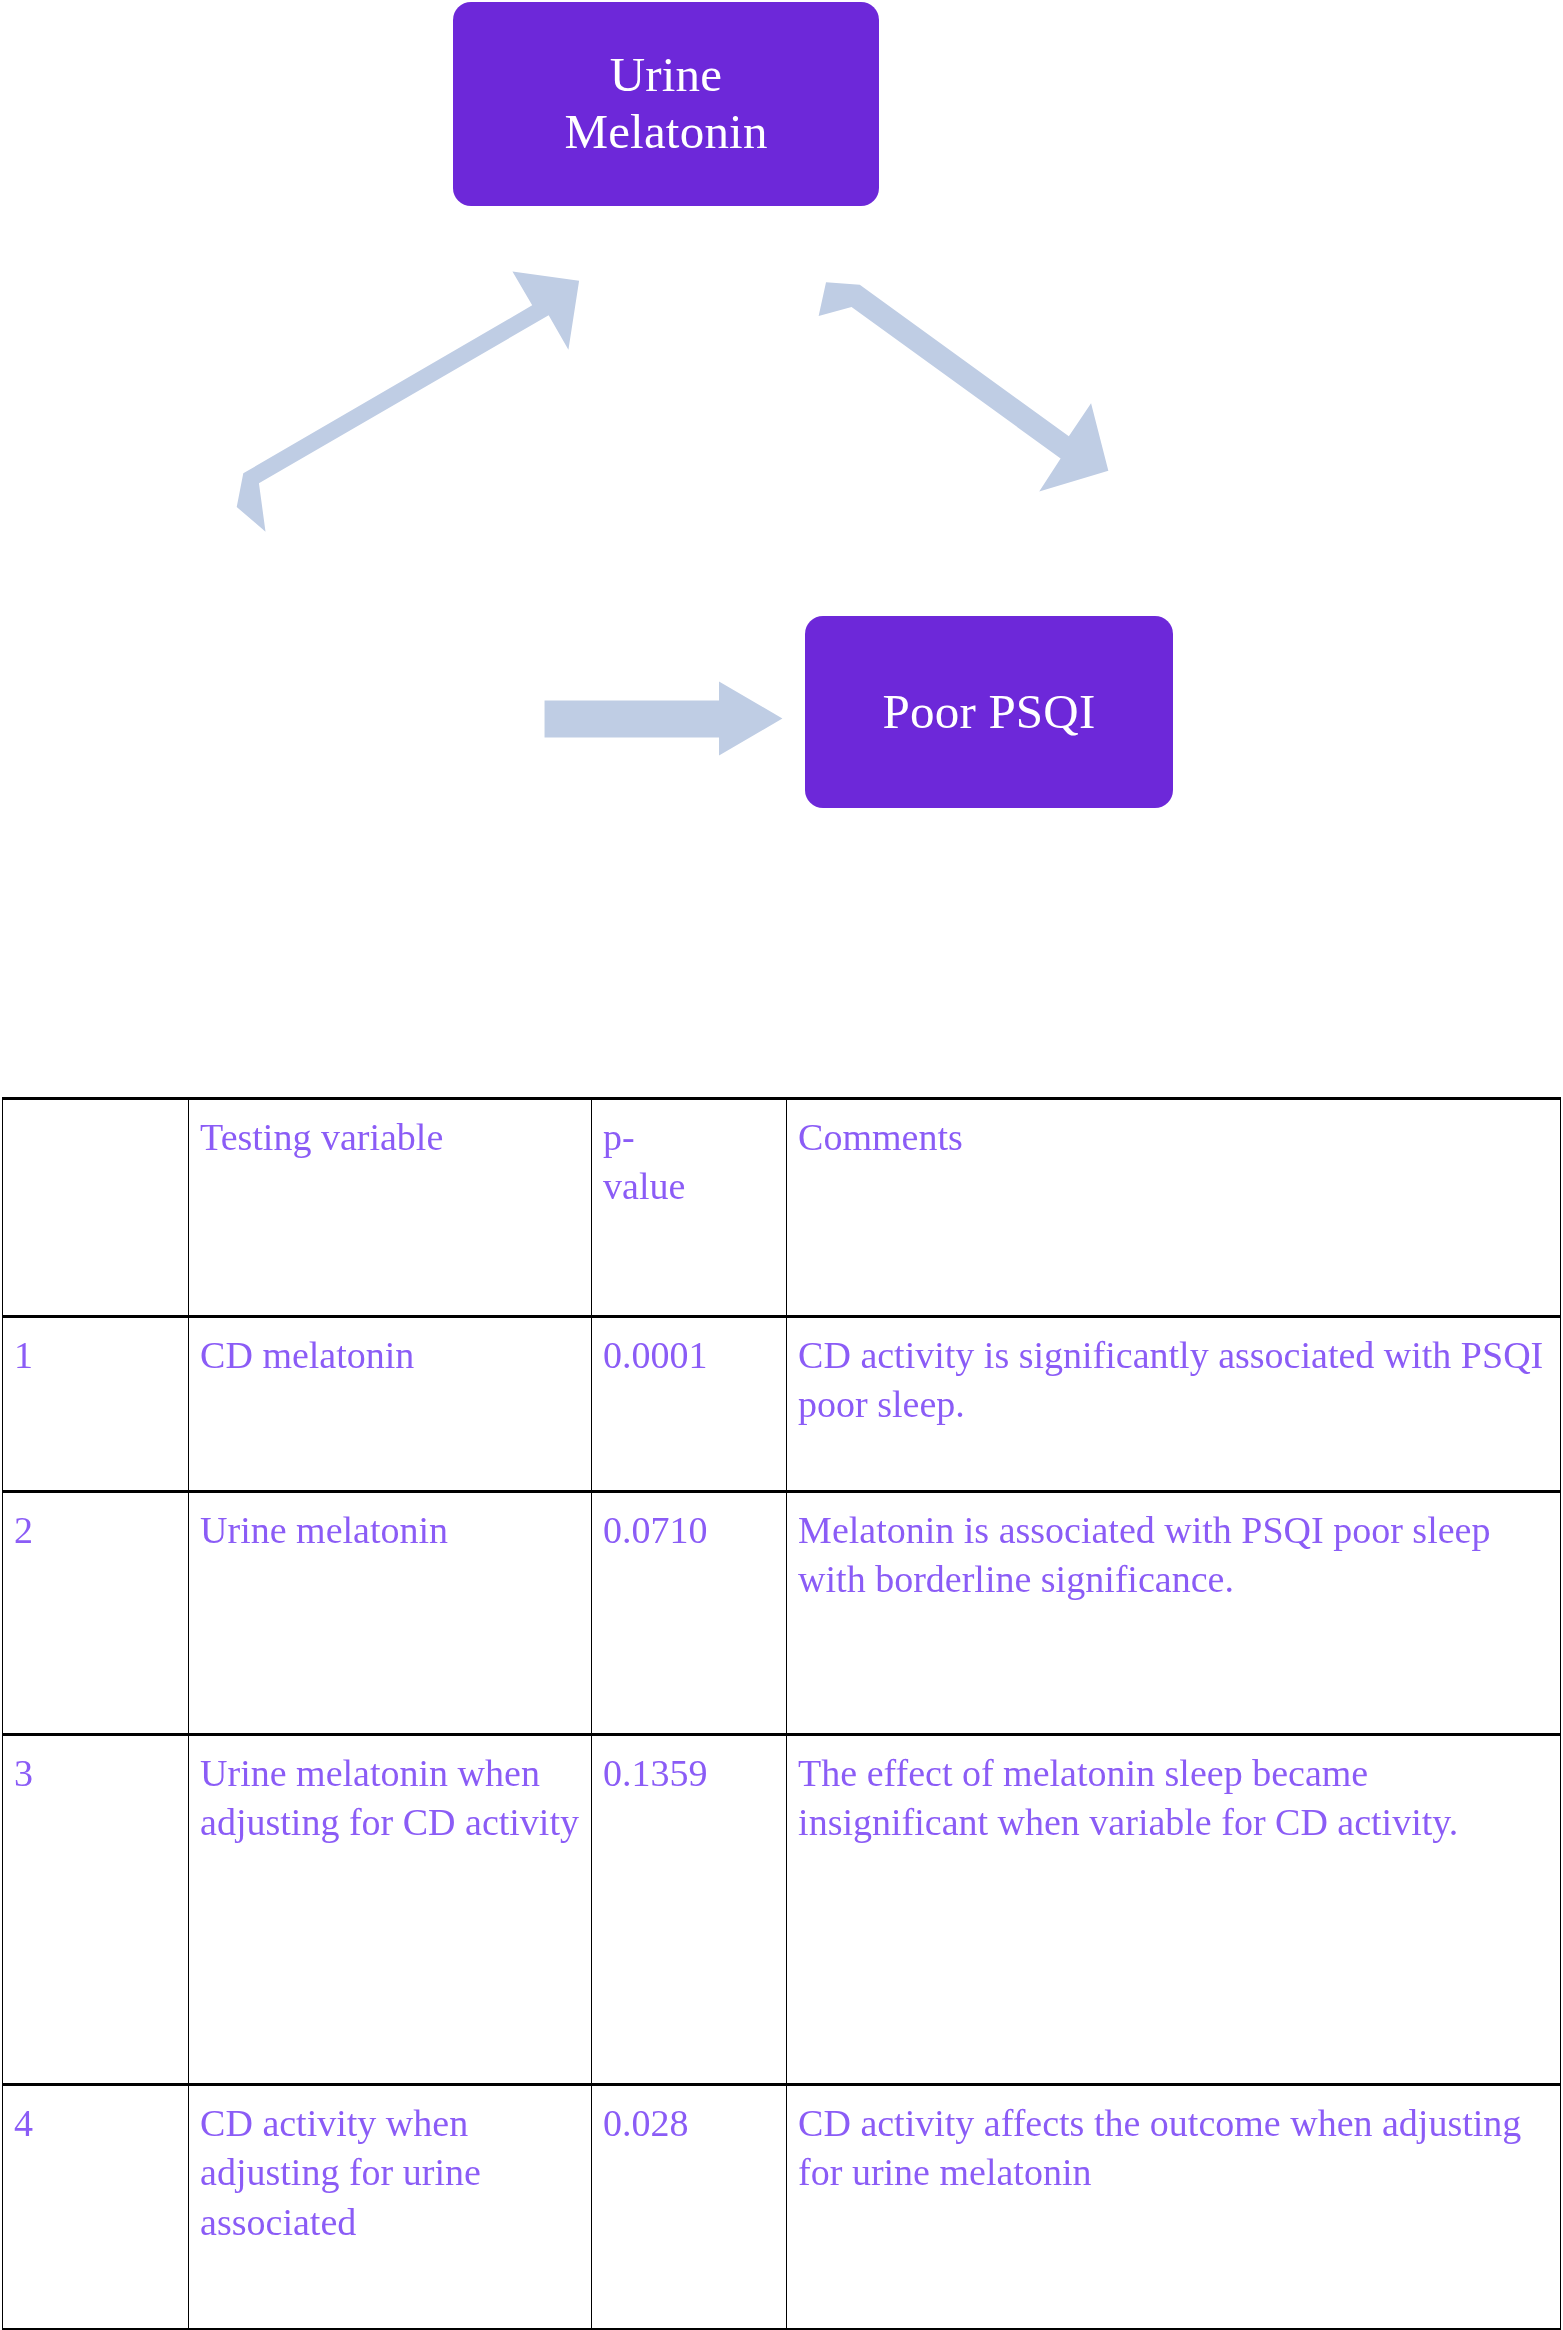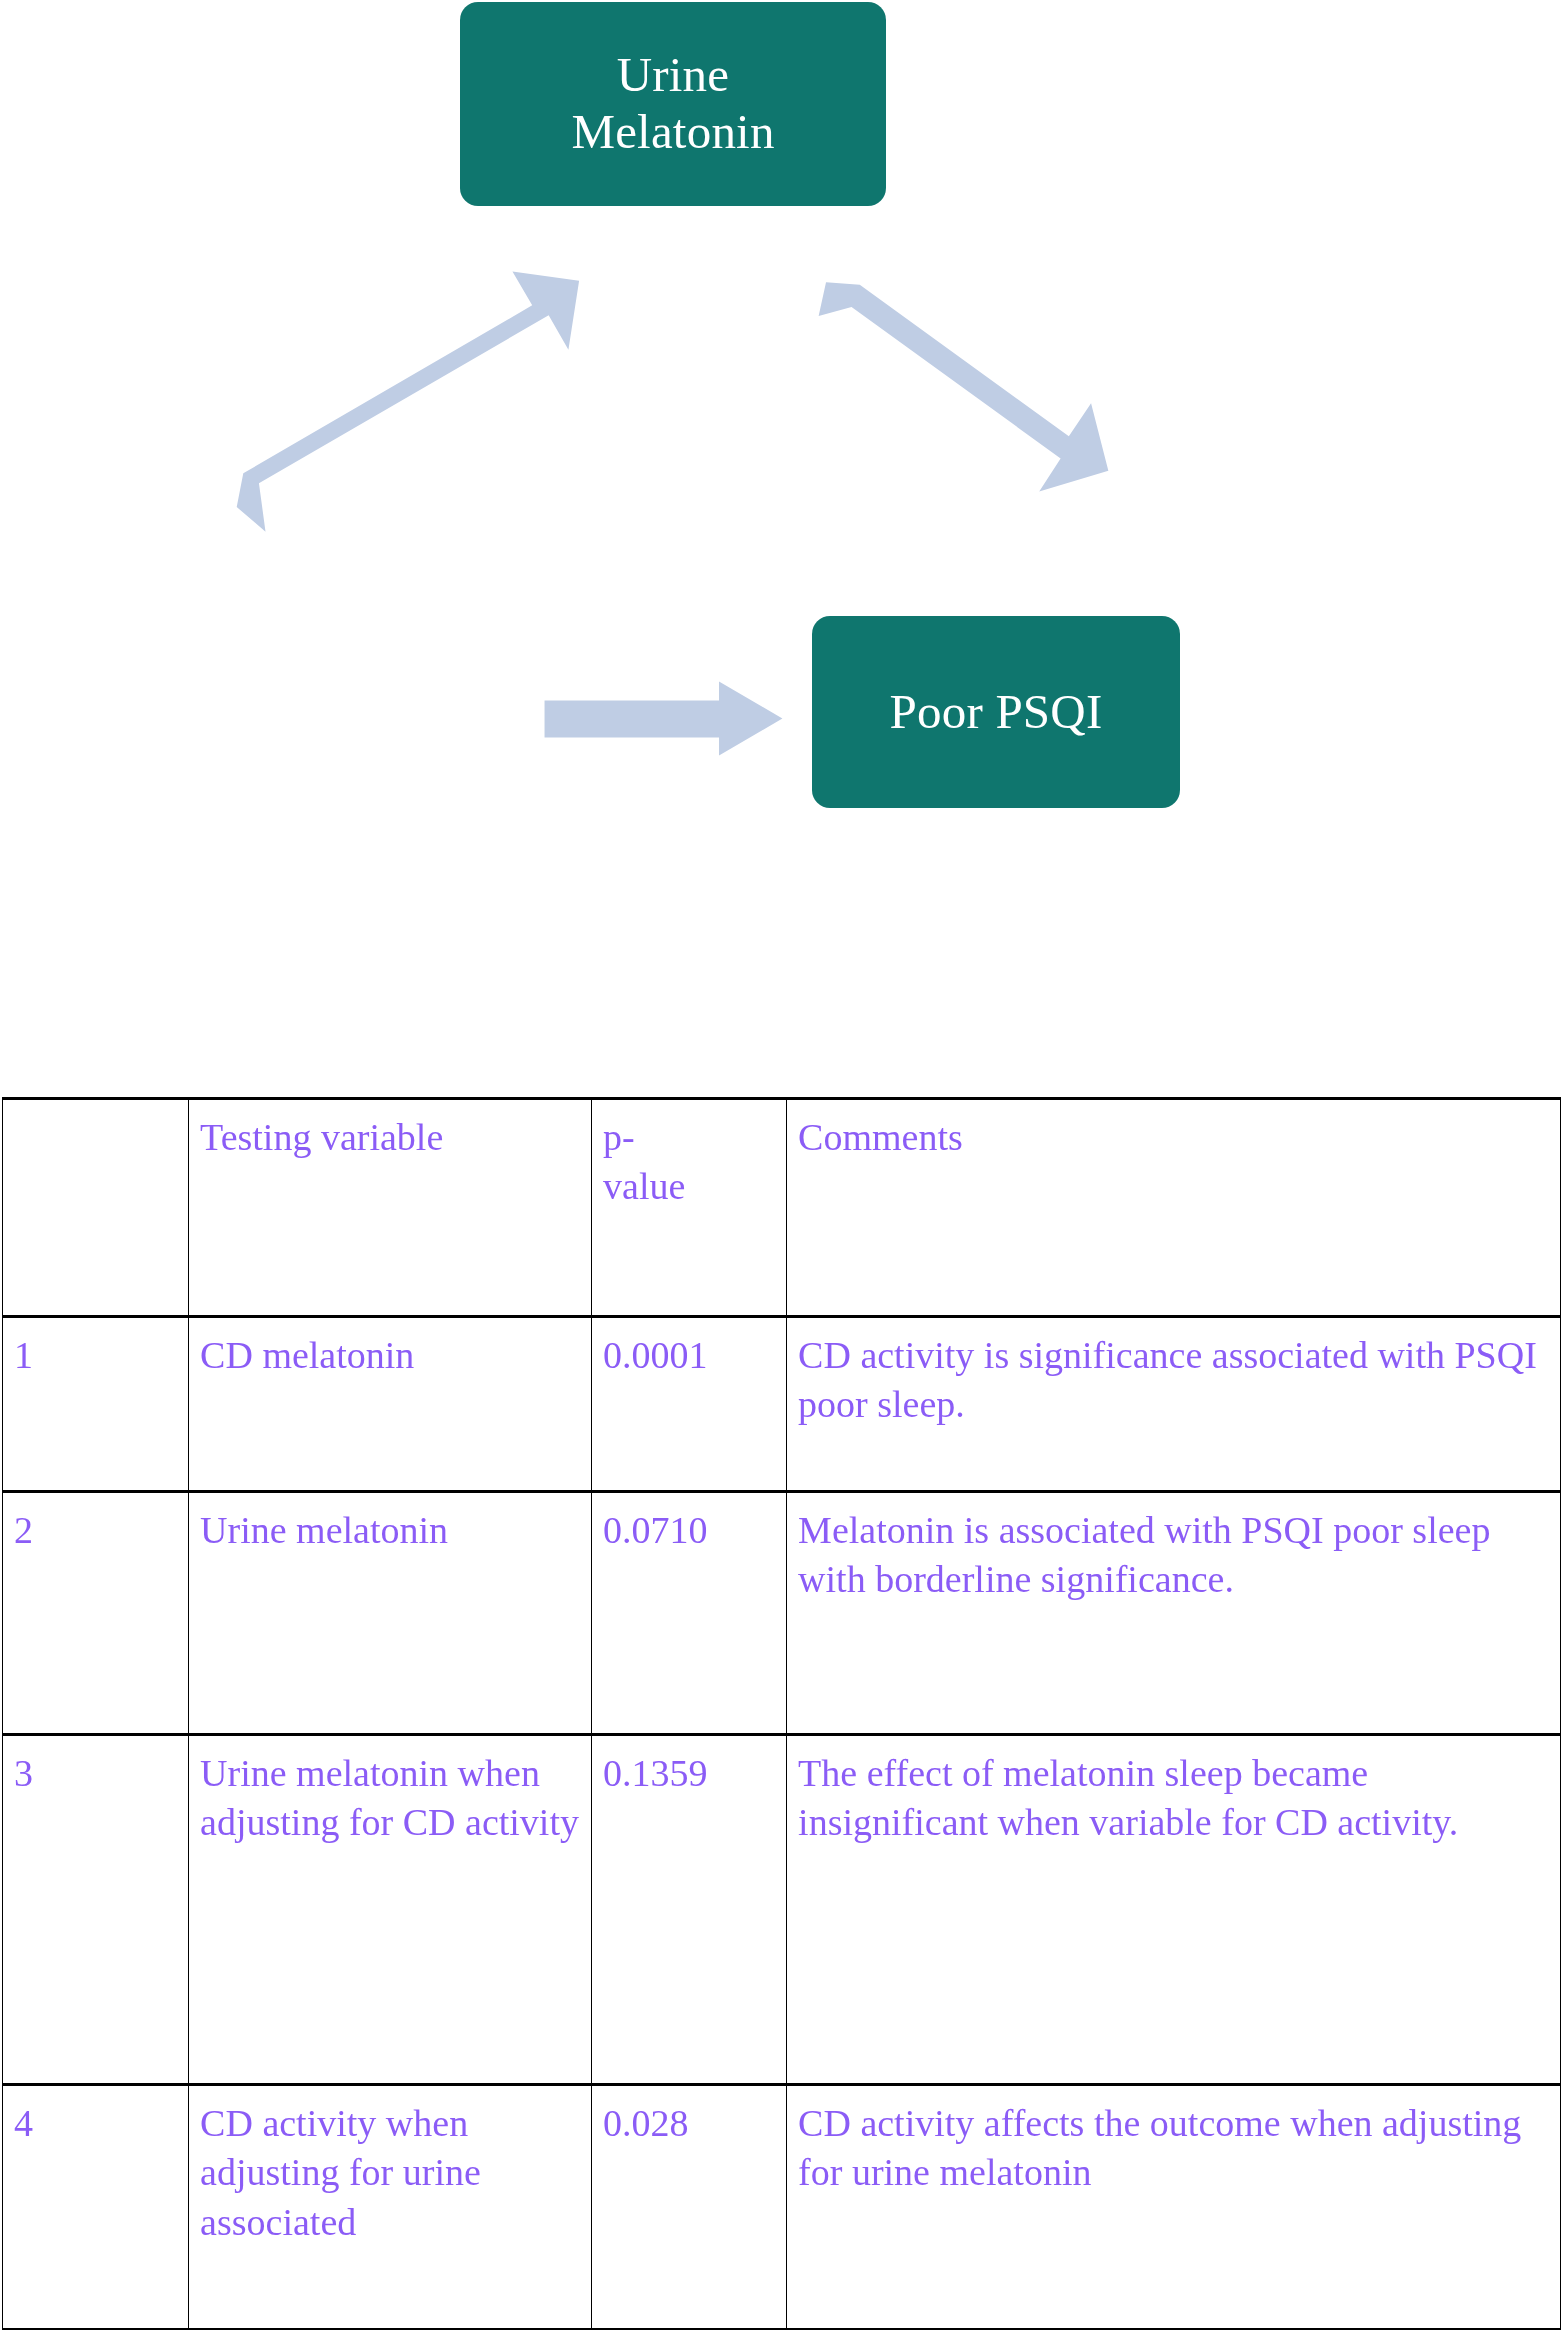--- a/index.html
+++ b/index.html
@@ -19,35 +19,34 @@
   #diagram {
     position: absolute;
     left: 0;
     top: 0;
     width: 1564px;
     height: 1070px;
   }
 
   .node-box {
     position: absolute;
-    background: #0f766e;
+    background: #6d28d9;
     border-radius: 18px;
     display: flex;
     align-items: center;
     justify-content: center;
     text-align: center;
     color: #ffffff;
     font-family: "Liberation Serif", "DejaVu Serif", serif;
     font-size: 49px;
     line-height: 1.16;
     font-weight: 400;
     letter-spacing: 0.2px;
     box-sizing: border-box;
     padding: 3.3px 11.5px;
-    margin-left: 7px;
   }
 
   #node-urine-melatonin {
     left: 453px;
     top: 1.6px;
     width: 426px;
     height: 204px;
   }
   #node-cd-status {
     left: 95px;
@@ -183,21 +182,21 @@
         <td>
           <span class="cell-text">1</span>
         </td>
         <td>
           <span class="cell-text">CD melatonin</span>
         </td>
         <td>
           <span class="cell-text">0.0001</span>
         </td>
         <td>
-          <span class="cell-text">CD activity is significance associated with PSQI poor sleep.</span>
+          <span class="cell-text">CD activity is significantly associated with PSQI poor sleep.</span>
         </td>
       </tr>
       <tr class="row-h2">
         <td>
           <span class="cell-text">2</span>
         </td>
         <td>
           <span class="cell-text">Urine melatonin</span>
         </td>
         <td>

